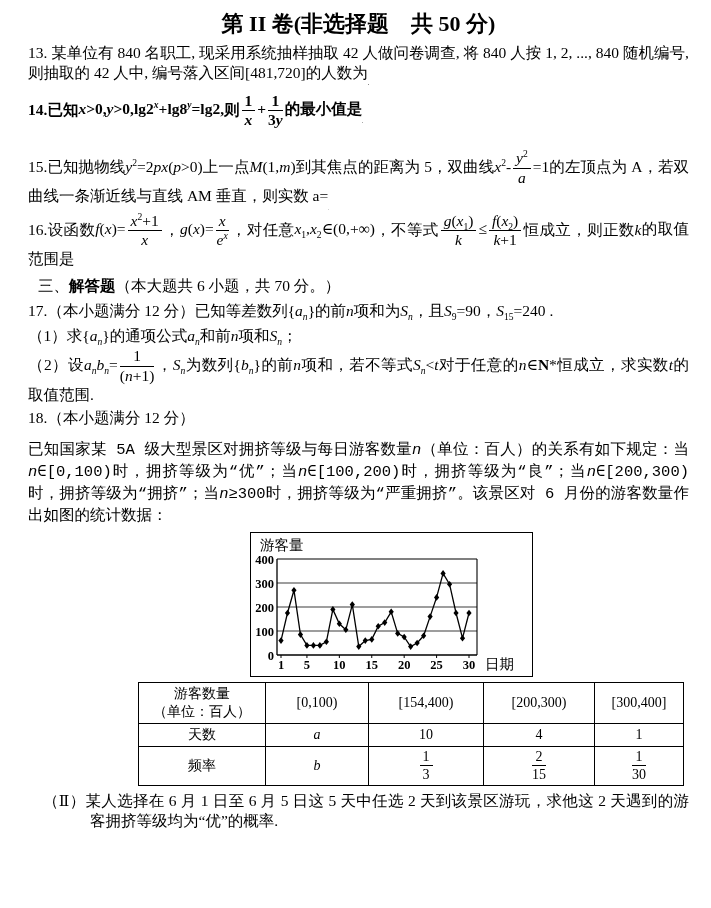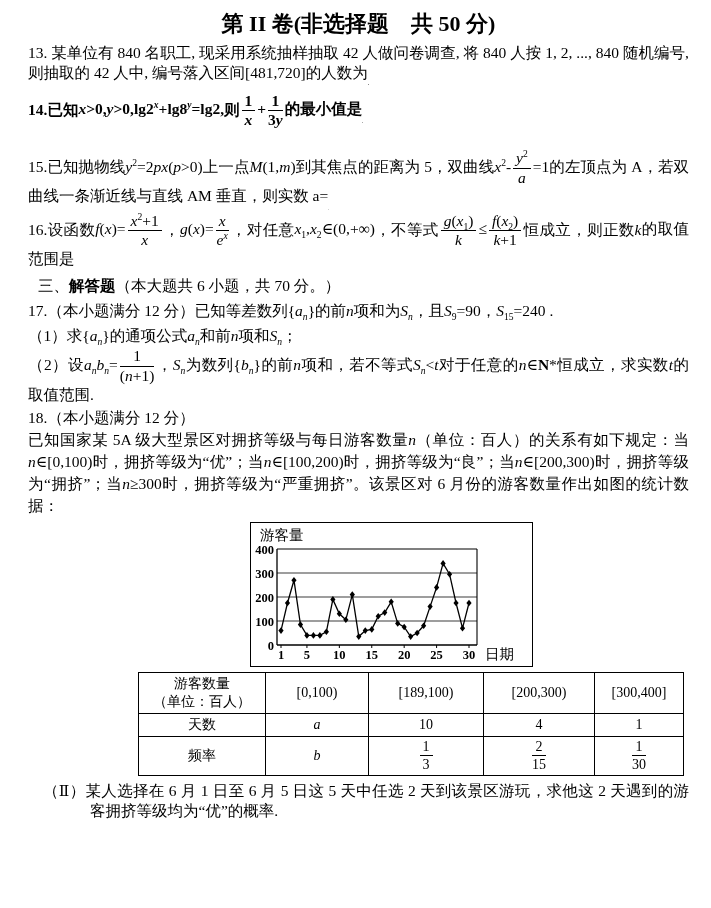--- a/index.html
+++ b/index.html
@@ -13,21 +13,21 @@
   .sec-header{margin-top:3px;}
   .p13{margin-top:1px;}
   .p14{margin-top:9px;font-weight:bold;}
   .p15{margin-top:21px;}
   .p16{margin-top:3px;}
   .sec3{margin-top:2px;margin-left:10px;}
   .p17{margin-top:4px;}
   .p17-1{margin-top:5px;}
   .p17-2{margin-top:2px;}
   .p18h{margin-top:3px;}
-  .p18t{margin-top:0;line-height:1.42;}
+  .p18t{margin-top:10px;line-height:1.42;font-family:Liberation Mono, monospace;}
   .hang{padding-left:47px;text-indent:-47px;line-height:1.3;}
   .partI{margin-top:5px;}
   .partII{margin-top:5px;margin-left:15px;}
   .bold{font-weight:bold;}
   .m{white-space:nowrap;}
   .m i{font-style:italic;}
   .rm{font-style:normal;}
   sup,sub{font-size:62%;line-height:0;}
   .frac{display:inline-block;vertical-align:middle;text-align:center;line-height:1.08;margin:0 2px;}
   .frac .num{display:block;border-bottom:1px solid #000;padding:0 3px 1px;}
@@ -129,21 +129,21 @@
       </svg>
   </div>
 
 
   <table class="freq-table">
     <tbody>
         <tr>
           <td><span>游客数量
 （单位：百人）</span></td>
           <td><span>[0,100)</span></td>
-          <td><span>[189,100)</span></td>
+          <td><span>[154,400)</span></td>
           <td><span>[200,300)</span></td>
           <td><span>[300,400]</span></td>
         </tr>
         <tr>
           <td><span>天数</span></td>
           <td><span></span><span class="m"><i>a</i></span><span></span></td>
           <td><span>10</span></td>
           <td><span>4</span></td>
           <td><span>1</span></td>
         </tr>

